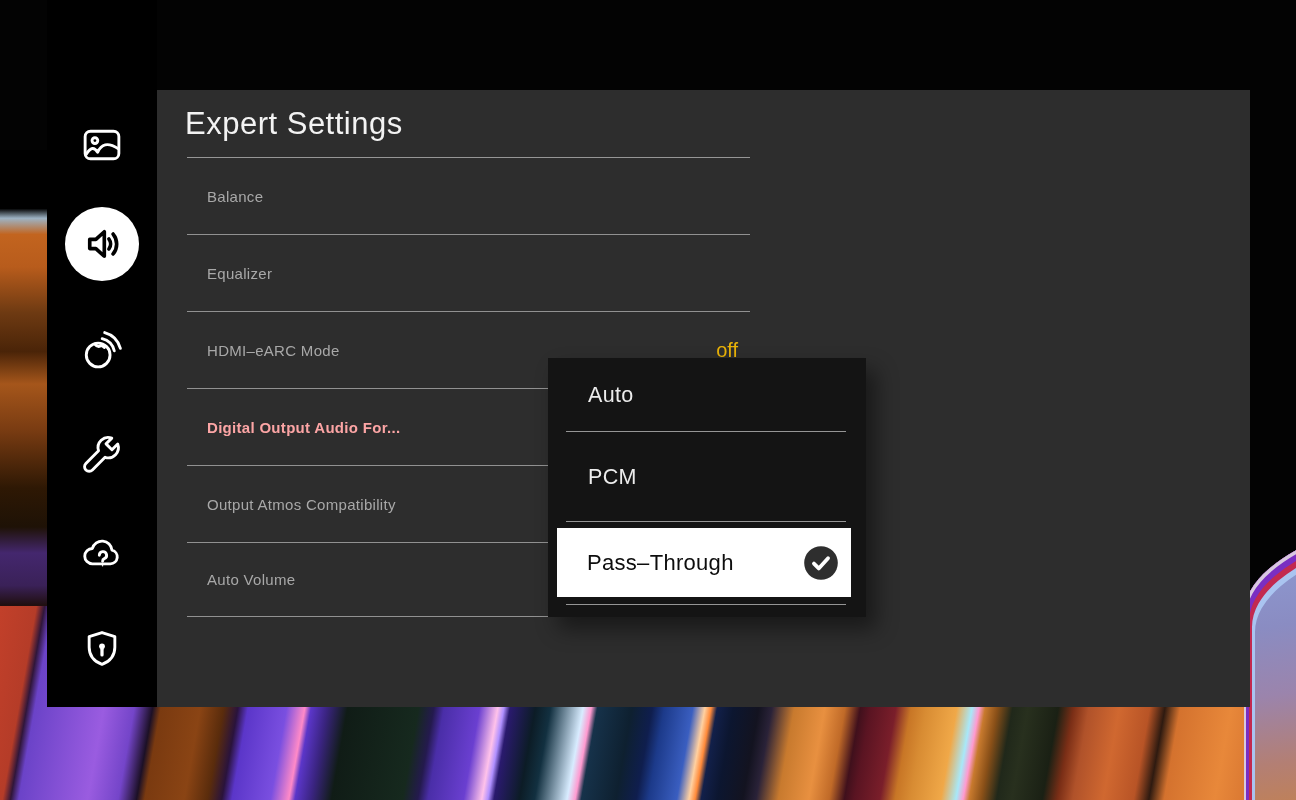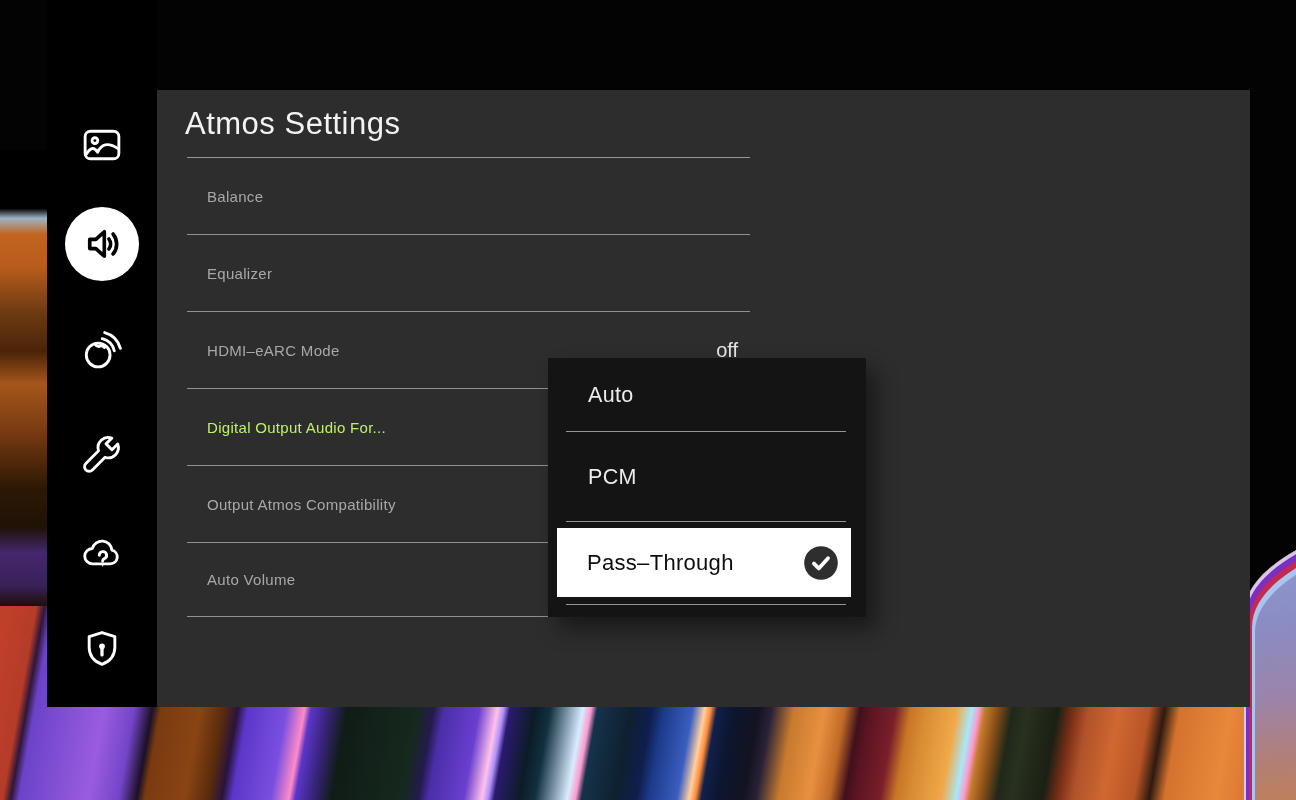--- a/index.html
+++ b/index.html
@@ -90,23 +90,23 @@
   .srow {
     position:relative; width:563px; height:77px;
     display:flex; align-items:center;
     border-bottom:1px solid rgba(255,255,255,.48);
     cursor:pointer;
   }
   .srow:last-child { height:74px;justify-content:flex-end; }
   .srow .lbl {
     padding-left:20px; font-size:15px; letter-spacing:.3px; color:#a8a8a8;
   }
-  .srow.focused .lbl { color:#bef264; font-weight:normal; }
+  .srow.focused .lbl { color:#fca5a5; font-weight:bold; }
   .srow .val {
-    margin-left:auto; padding-right:12px; font-size:20px; color:#e5e5e5;
+    margin-left:auto; padding-right:12px; font-size:20px; color:#eab308;
   }
 
   
   .popup {
     position:absolute; left:548px; top:358px; width:318px; height:259px;
     background:#141414; z-index:10;
     box-shadow:10px 12px 20px rgba(0,0,0,.45);
   }
   .opt {
     position:relative; display:flex; align-items:center; cursor:pointer;
@@ -176,21 +176,21 @@
   <div class="side-item" style="top:613px;">
     <svg viewBox="0 0 24 24" fill="none" stroke="#fff" stroke-width="1.5" stroke-linecap="round" stroke-linejoin="round">
       <path d="M12 2.9 l6.7 2.1 v5.5 c0 4.6 -2.9 7.5 -6.7 9 -3.8 -1.5 -6.7 -4.4 -6.7 -9 V5 z"></path>
       <circle cx="12" cy="10.1" r="1.5" fill="#fff" stroke="none"></circle>
       <path d="M12 11.6 v3" stroke-width="1.7"></path>
     </svg>
   </div>
 </div>
 
 <div class="panel">
-  <div class="panel-title">Atmos Settings</div>
+  <div class="panel-title">Expert Settings</div>
   <div class="title-sep"></div>
 
   <div class="rows">
     <div class="srow">
       <span class="lbl">Balance</span>
       <span class="val"></span>
     </div>
     <div class="srow">
       <span class="lbl">Equalizer</span>
       <span class="val"></span>

